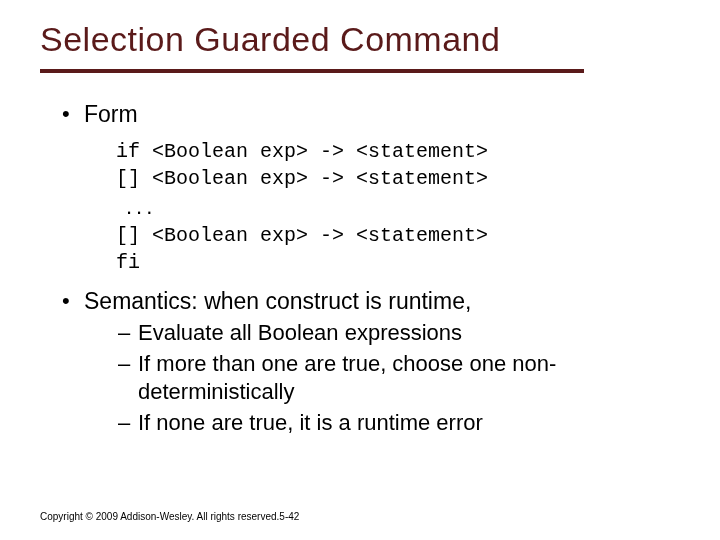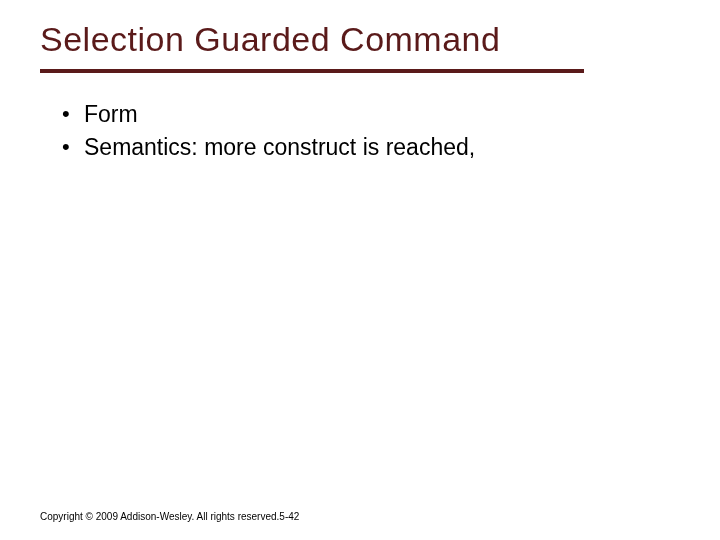--- a/index.html
+++ b/index.html
@@ -96,23 +96,33 @@
 <body>
 
 <div class="slide">
 
   <h1 class="title">Selection Guarded Command</h1>
   <hr class="rule">
 
   <ul class="top">
     <li>
       <span>Form</span>
+      <div class="code-block"><span>if &lt;Boolean exp&gt; -&gt; &lt;statement&gt;</span>
+<span>[] &lt;Boolean exp&gt; -&gt; &lt;statement&gt;</span>
+<span class="ellipsis">...</span>
+<span>[] &lt;Boolean exp&gt; -&gt; &lt;statement&gt;</span>
+<span>fi</span></div>
     </li>
     <li>
-      <span>Semantics: more construct is reached,</span>
+      <span>Semantics: when construct is runtime,</span>
+      <ul class="sub">
+        <li>Evaluate all Boolean expressions</li>
+        <li>If more than one are true, choose one non-deterministically</li>
+        <li>If none are true, it is a runtime error</li>
+      </ul>
     </li>
   </ul>
 
   <div class="footer">
     <span>Copyright © 2009 Addison-Wesley. All rights reserved.</span>
     <span>5-42</span>
   </div>
 
 </div>
 

